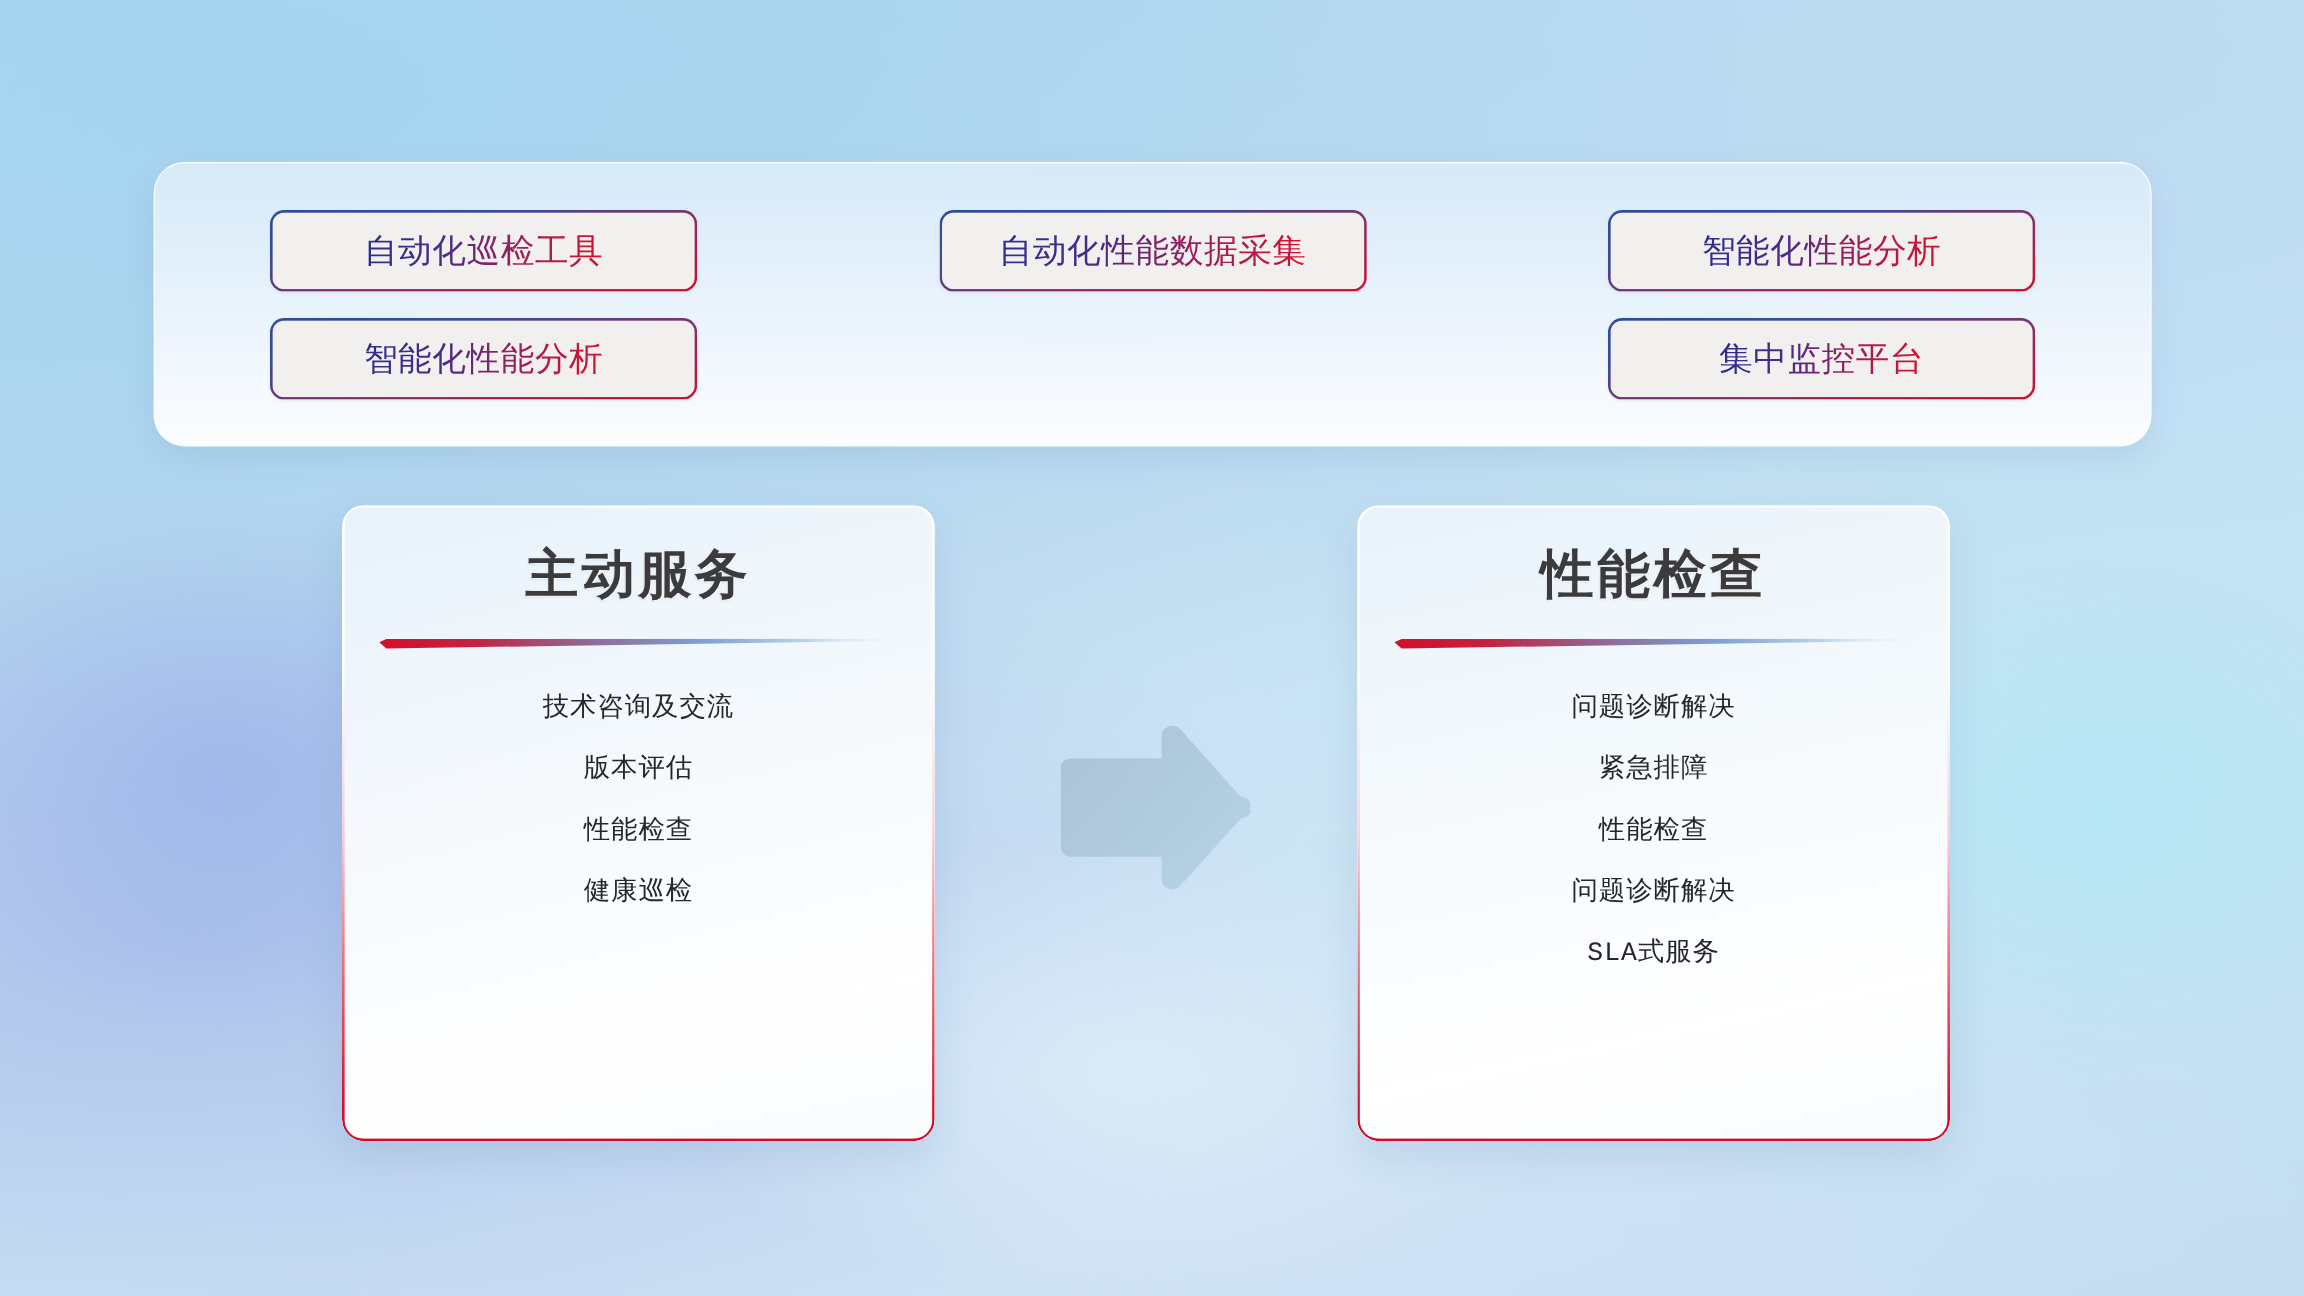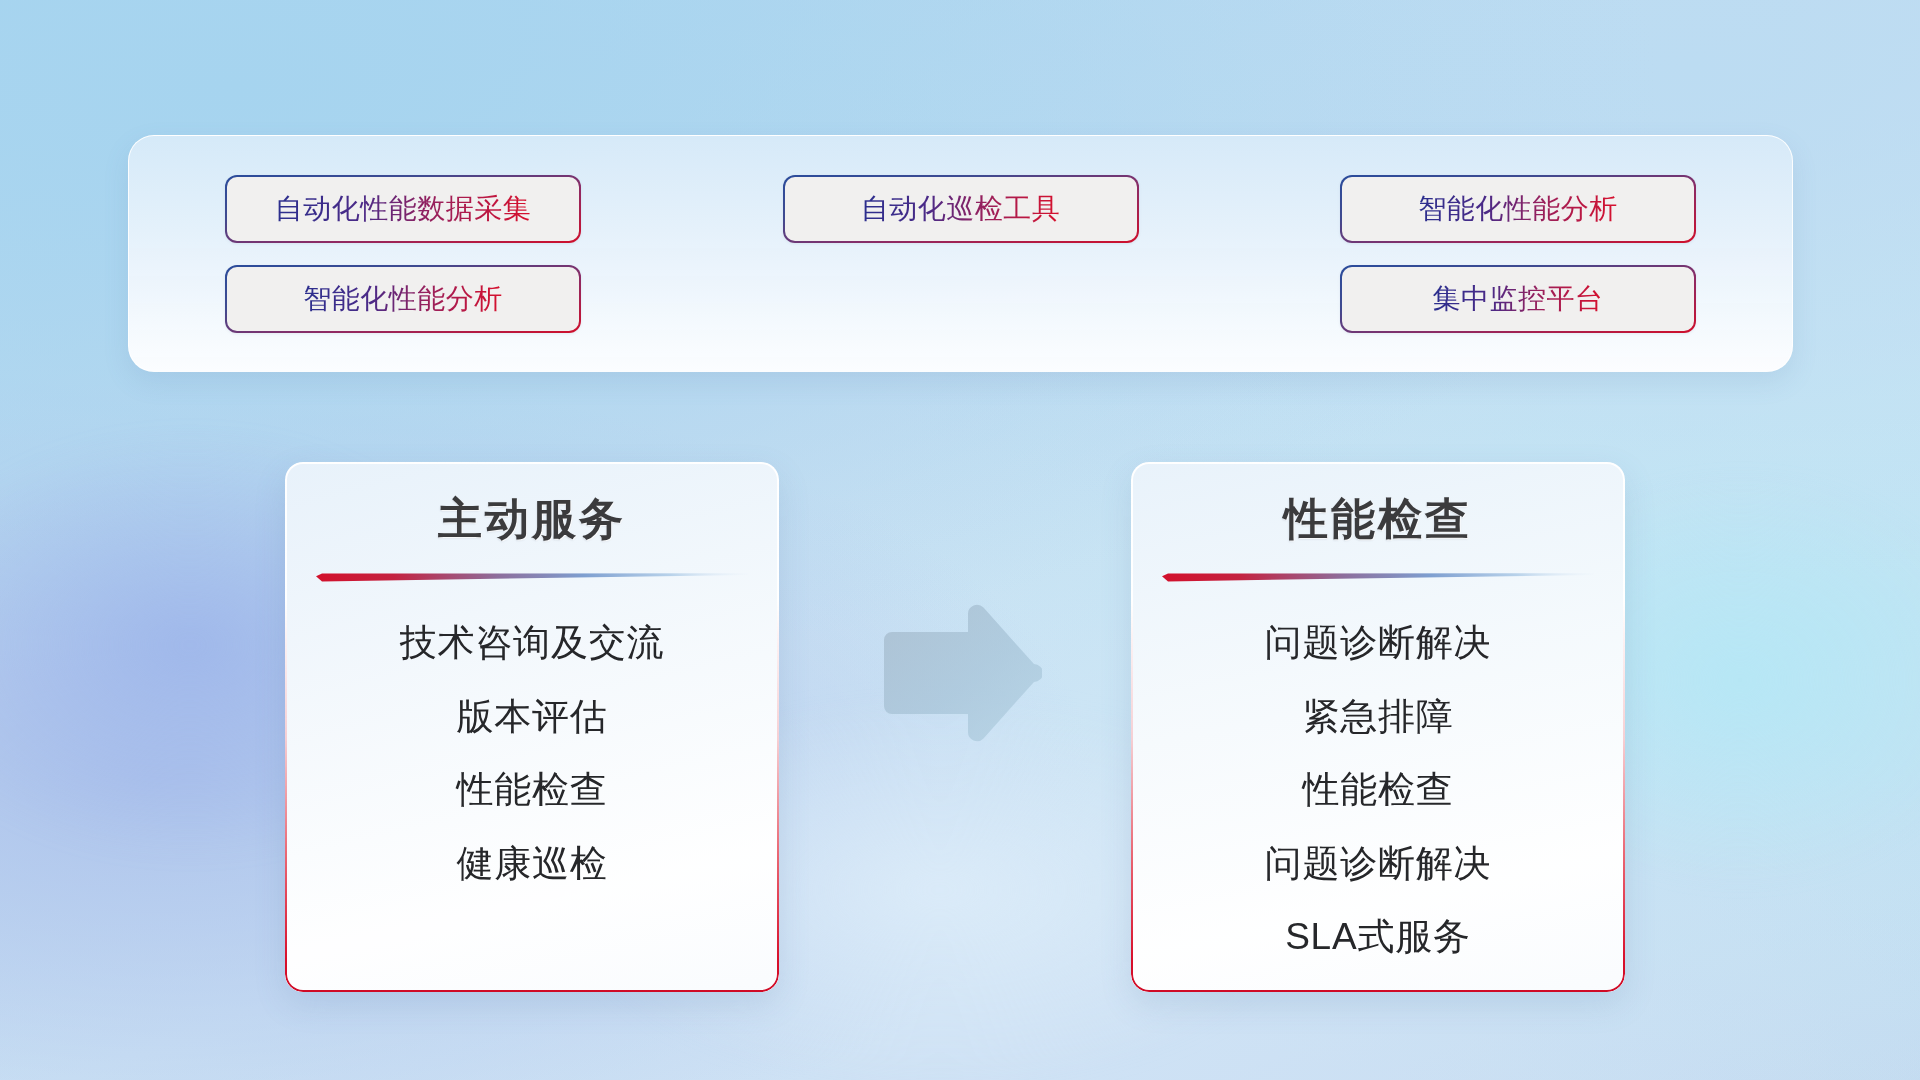--- a/index.html
+++ b/index.html
@@ -114,21 +114,20 @@
     width: 494px;
     height: 530px;
     border-radius: 18px;
     background: linear-gradient(168deg,
         rgba(234,243,251,.96) 0%,
         rgba(246,250,253,.97) 40%,
         rgba(255,255,255,.99) 78%,
         rgba(250,252,254,.99) 100%);
     box-shadow: 0 12px 32px rgba(86,124,168,.16);
     overflow: hidden;
-    margin-top: 41px;
   }
   .card.left  { left: 285px; }
   .card.right { left: 1131px; }
 
   
   .card::after {
     content: "";
     position: absolute;
     inset: 0;
     border-radius: 18px;
@@ -177,25 +176,26 @@
   .card-list {
     margin-top: 32px;
     display: flex;
     flex-direction: column;
     gap: 18px;
     align-items: center;
     width: 100%;
   }
 
   .card-item {
-    font-size: 37px;
+    font-size: 22px;
     color: #26272a;
     letter-spacing: .8px;
     line-height: 1.5;
     white-space: nowrap;
+    font-family: Liberation Mono, monospace;
   }
 
   
   .arrow {
     position: absolute;
     left: 876px;
     top: 602px;
     width: 166px;
     height: 142px;
   }
@@ -208,24 +208,24 @@
 <div class="bg-glow-left"></div>
 <div class="bg-glow-right"></div>
 <div class="bg-glow-center"></div>
 
 <div class="stage">
 
   <div class="top-panel">
 
     <div class="pill-row">
       <div class="pill">
+        <span class="pill-label">自动化巡检工具</span>
+      </div>
+      <div class="pill">
         <span class="pill-label">自动化性能数据采集</span>
-      </div>
-      <div class="pill">
-        <span class="pill-label">自动化巡检工具</span>
       </div>
       <div class="pill">
         <span class="pill-label">智能化性能分析</span>
       </div>
     </div>
 
     <div class="pill-row">
       <div class="pill">
         <span class="pill-label">智能化性能分析</span>
       </div>

